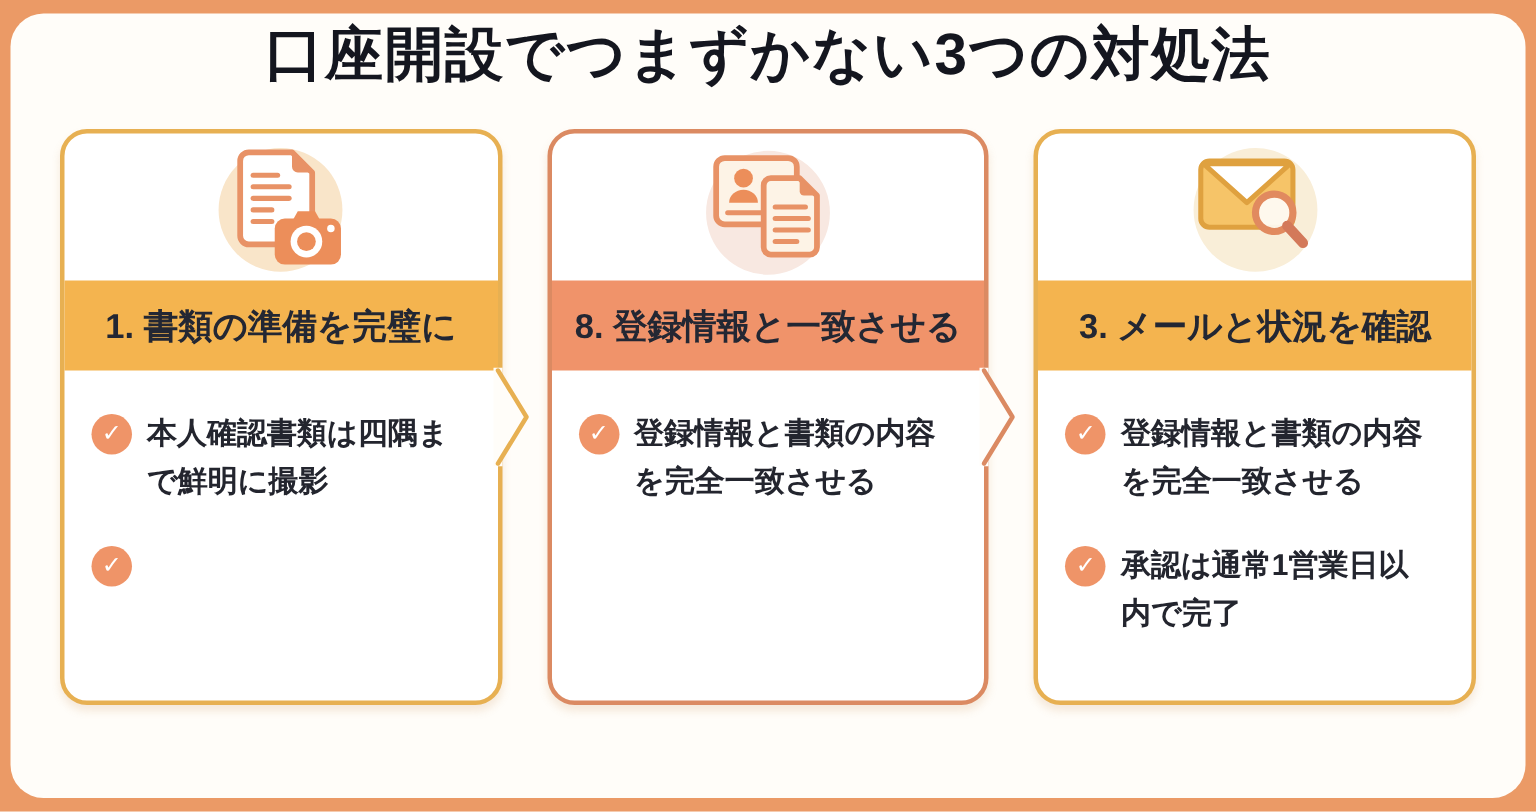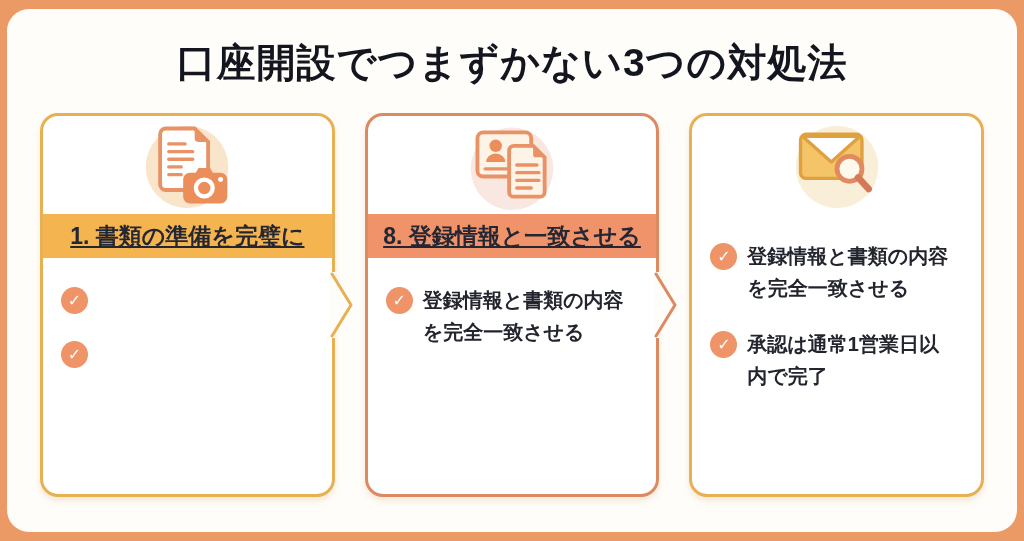--- a/index.html
+++ b/index.html
@@ -7,45 +7,44 @@
     width:1024px;height:541px;position:relative;overflow:hidden;
     background:var(--background,#eb9a66);
     font-family:"Liberation Sans","DejaVu Sans",sans-serif;
   }
   .panel{
     position:absolute;left:7px;right:7px;top:9px;bottom:9px;
     background:var(--panel,#fffdf9);
     border-radius:22px;
   }
   .title{
-    margin:0;padding-top:27px;text-align:center;
+    margin:0;text-align:center;
     font-size:39px;font-weight:900;letter-spacing:1px;
     color:var(--title-text,#14161f);
   }
   .cards{
     display:flex;gap:30px;padding:0 33px;margin-top:23px;
   }
   .card{
     position:relative;flex:1 1 0;height:378px;
     background:#fff;border:3px solid;border-radius:18px;
     display:flex;flex-direction:column;
     box-shadow:0 4px 6px rgba(200,140,80,.18);
   }
   .card--gold{border-color:var(--gold-border,#e7b052);}
   .card--salmon{border-color:var(--salmon-border,#db8a62);}
   .icon-area{
     height:98px;position:relative;
     display:flex;align-items:center;justify-content:center;
   }
   .icon-area svg{position:relative;z-index:1;}
   .header-bar{
-    height:44px;display:flex;align-items:center;justify-content:center;
+    height:60px;display:flex;align-items:center;justify-content:center;
     font-size:23px;font-weight:800;white-space:nowrap;
     color:var(--header-text,#232733);
-    text-decoration:underline;
   }
   .card--gold .header-bar{background:var(--gold-header-bg,#f4b44f);}
   .card--salmon .header-bar{background:var(--salmon-header-bg,#f0936a);}
   .checklist{
     list-style:none;margin:0;padding:26px 14px 0 18px;
     display:flex;flex-direction:column;gap:24px;
   }
   .check-item{
     display:flex;gap:10px;align-items:flex-start;
     font-size:20px;font-weight:700;line-height:1.6;
@@ -91,20 +90,21 @@
             <circle cx="22" cy="24" r="11" fill="#fff"></circle>
             <circle cx="22" cy="24" r="6.5" fill="#ec8e5a"></circle>
             <circle cx="39" cy="15" r="2.6" fill="#fff"></circle>
           </g>
         </svg>
       </div>
       <div class="header-bar">1. 書類の準備を完璧に</div>
       <ul class="checklist">
           <li class="check-item">
             <span class="check">✓</span>
+            <span class="check-text">本人確認書類は四隅まで鮮明に撮影</span>
           </li>
           <li class="check-item">
             <span class="check">✓</span>
           </li>
         </ul>
       <svg class="chev" viewBox="0 0 28 66">
         <rect x="2" y="0" width="6" height="66" fill="#fffdf9"></rect>
         <polyline points="5,2 24,33 5,64" fill="#fffdf9" stroke="#e7b052" stroke-width="3" stroke-linejoin="round" stroke-linecap="round"></polyline>
       </svg>
     </div>
@@ -145,20 +145,21 @@
     <div class="card card--gold">
       <div class="icon-area">
         <svg width="96" height="96" viewBox="0 0 100 100">
           <circle cx="50" cy="52" r="43" fill="#f9eed8"></circle>
           <rect x="12" y="18" width="64" height="46" rx="6" fill="#f6c468" stroke="#dfa13f" stroke-width="3.5"></rect>
           <polygon points="14,20 44,47 74,20" fill="#fff" stroke="#dfa13f" stroke-width="3.5" stroke-linejoin="round"></polygon>
           <circle cx="63" cy="54" r="13" fill="rgba(255,255,255,0.88)" stroke="#e18a5f" stroke-width="5"></circle>
           <line x1="72" y1="63" x2="83" y2="75" stroke="#d3795a" stroke-width="7" stroke-linecap="round"></line>
         </svg>
       </div>
+      <div class="header-bar">3. メールと状況を確認</div>
       <ul class="checklist">
           <li class="check-item">
             <span class="check">✓</span>
             <span class="check-text">登録情報と書類の内容を完全一致させる</span>
           </li>
           <li class="check-item">
             <span class="check">✓</span>
             <span class="check-text">承認は通常1営業日以内で完了</span>
           </li>
         </ul>

